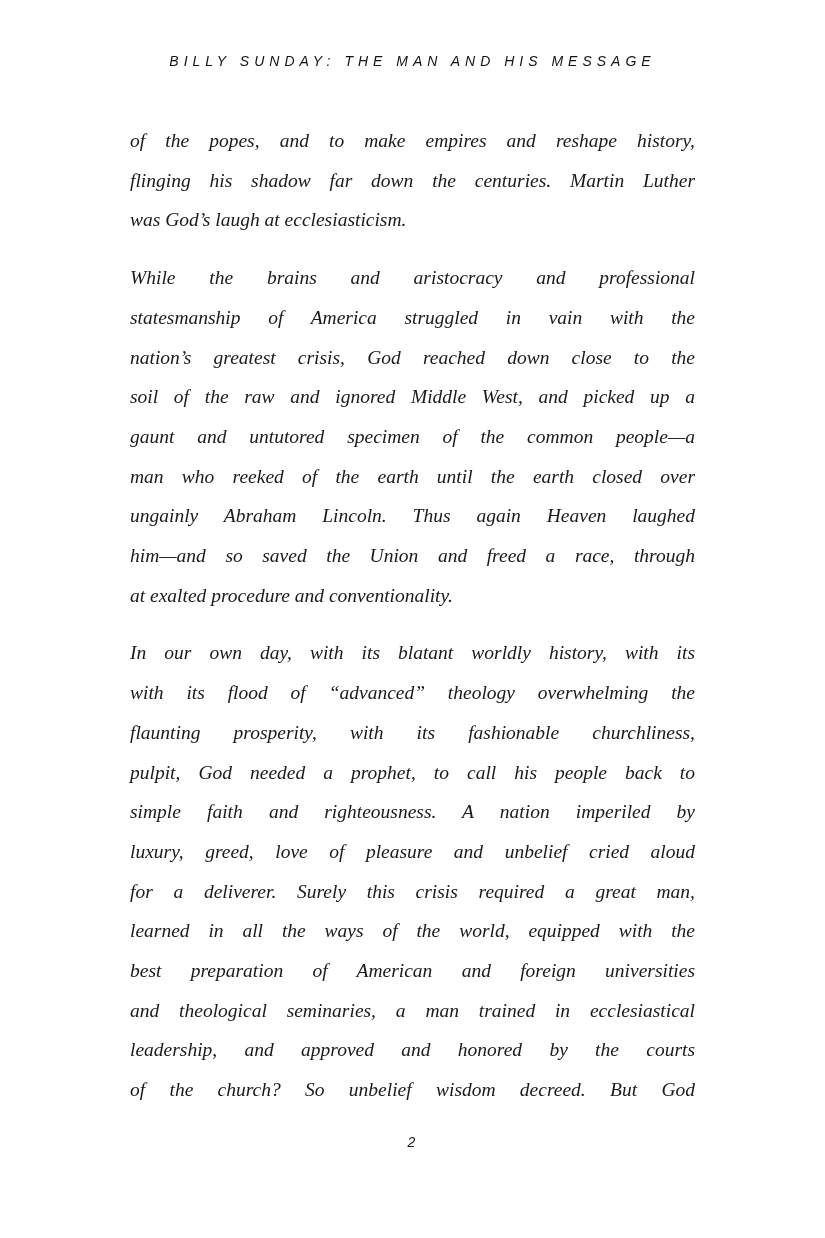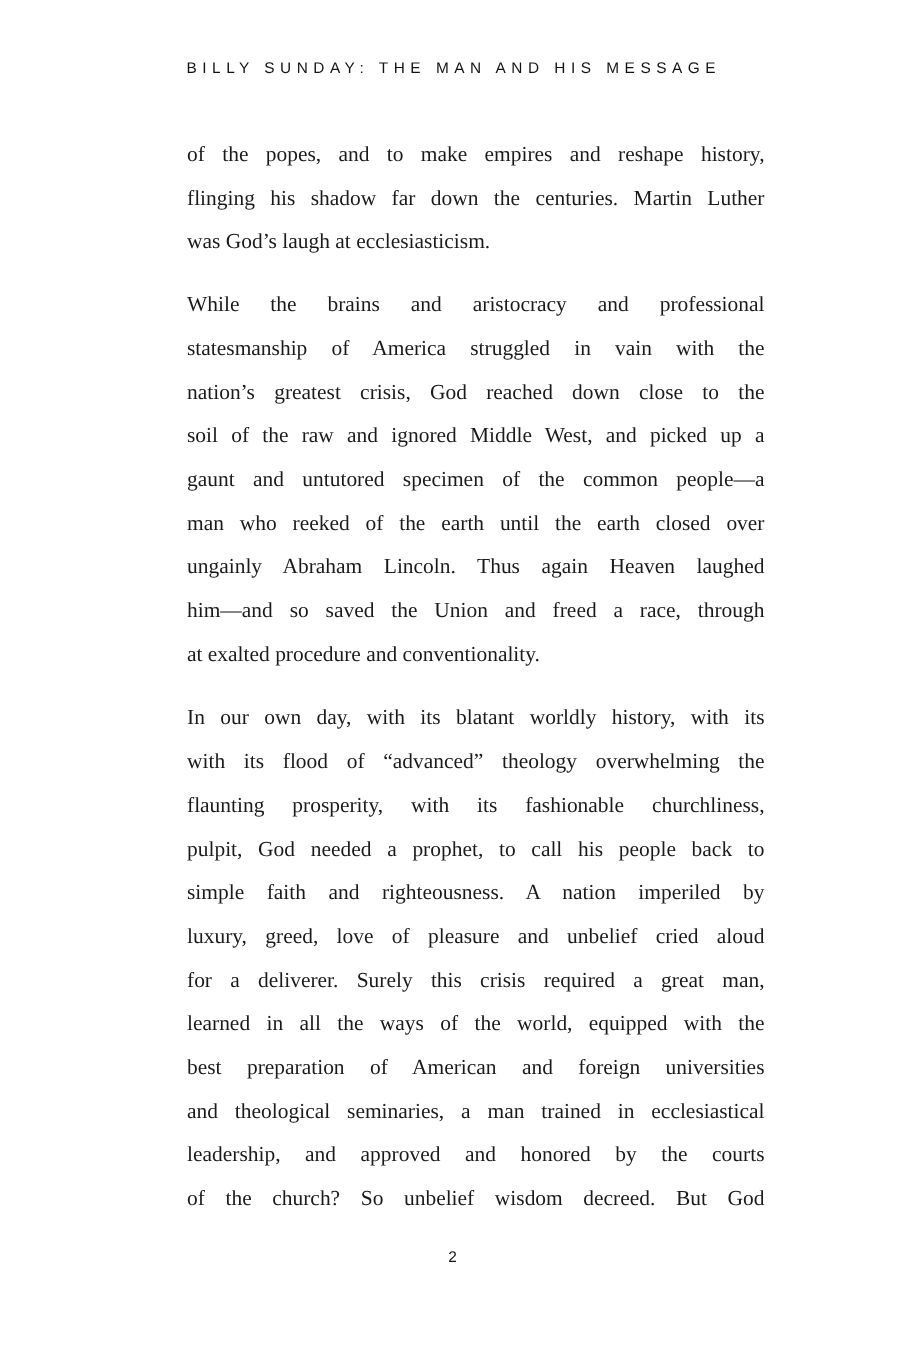--- a/index.html
+++ b/index.html
@@ -7,20 +7,21 @@
     padding: 0;
     background: #ffffff;
   }
   .page {
     position: relative;
     width: 825px;
     height: 1238px;
     background: #ffffff;
     overflow: hidden;
     font-family: "Liberation Serif", serif;
+    font-style: italic;
   }
   .running-head {
     position: absolute;
     top: 53px;
     left: 0;
     right: 0;
     text-align: center;
     font-family: "Liberation Sans", sans-serif;
     font-size: 14px;
     font-weight: 400;
@@ -40,21 +41,20 @@
     margin: 0 0 18px 0;
   }
   .line {
     font-size: 19.5px;
     line-height: 39.7px;
     text-align: justify;
     text-align-last: justify;
     text-justify: inter-word;
     white-space: normal;
     color: #1a1a1a;
-    margin-left: 40px;
   }
   .line.para-end {
     text-align-last: left;
   }
   .folio {
     position: absolute;
     top: 1134px;
     left: 0;
     right: 0;
     text-align: center;

